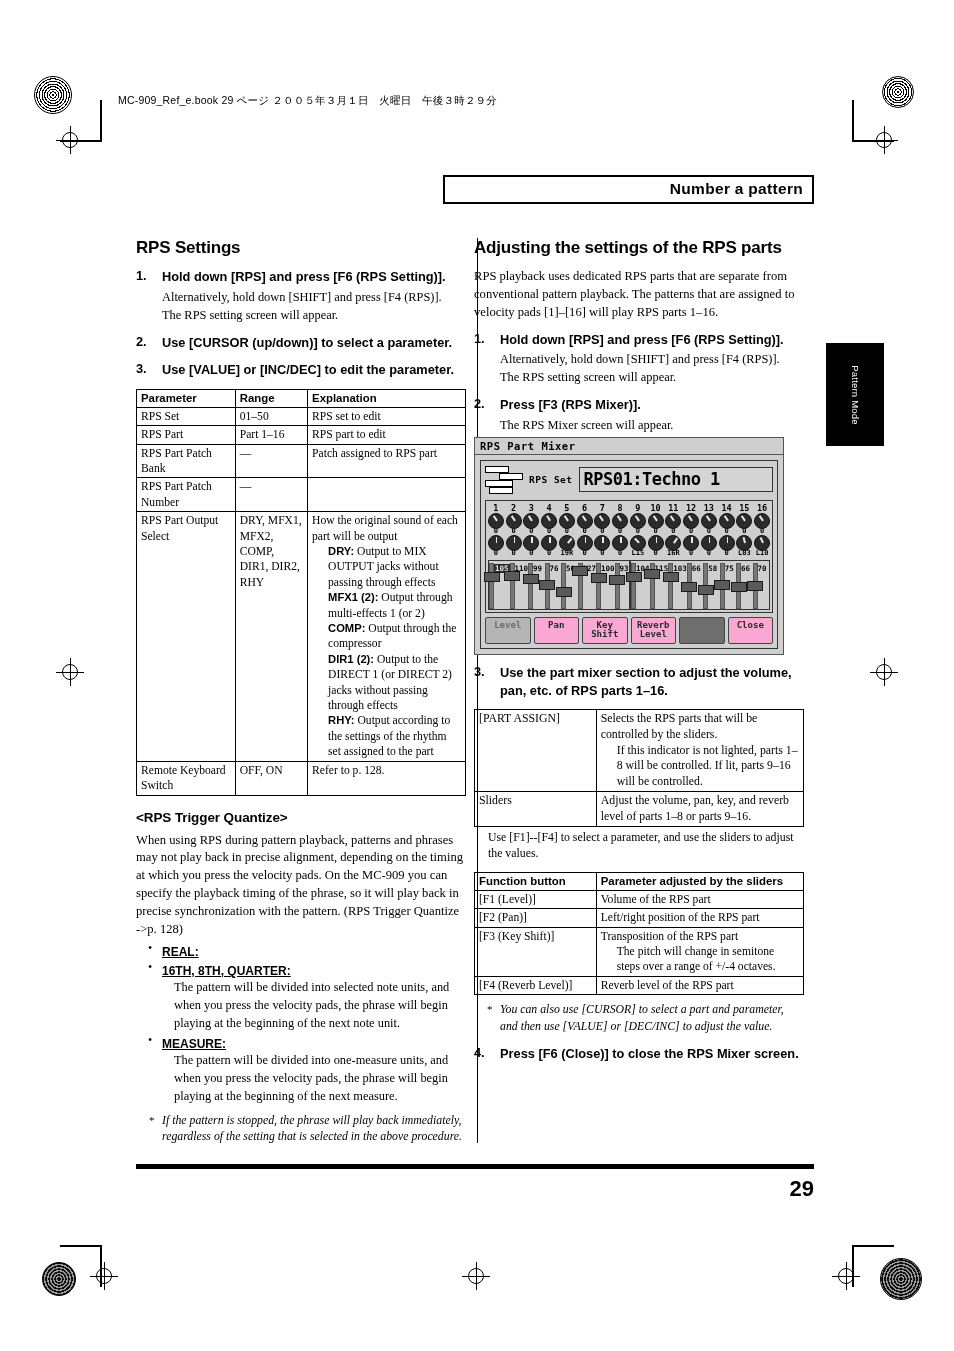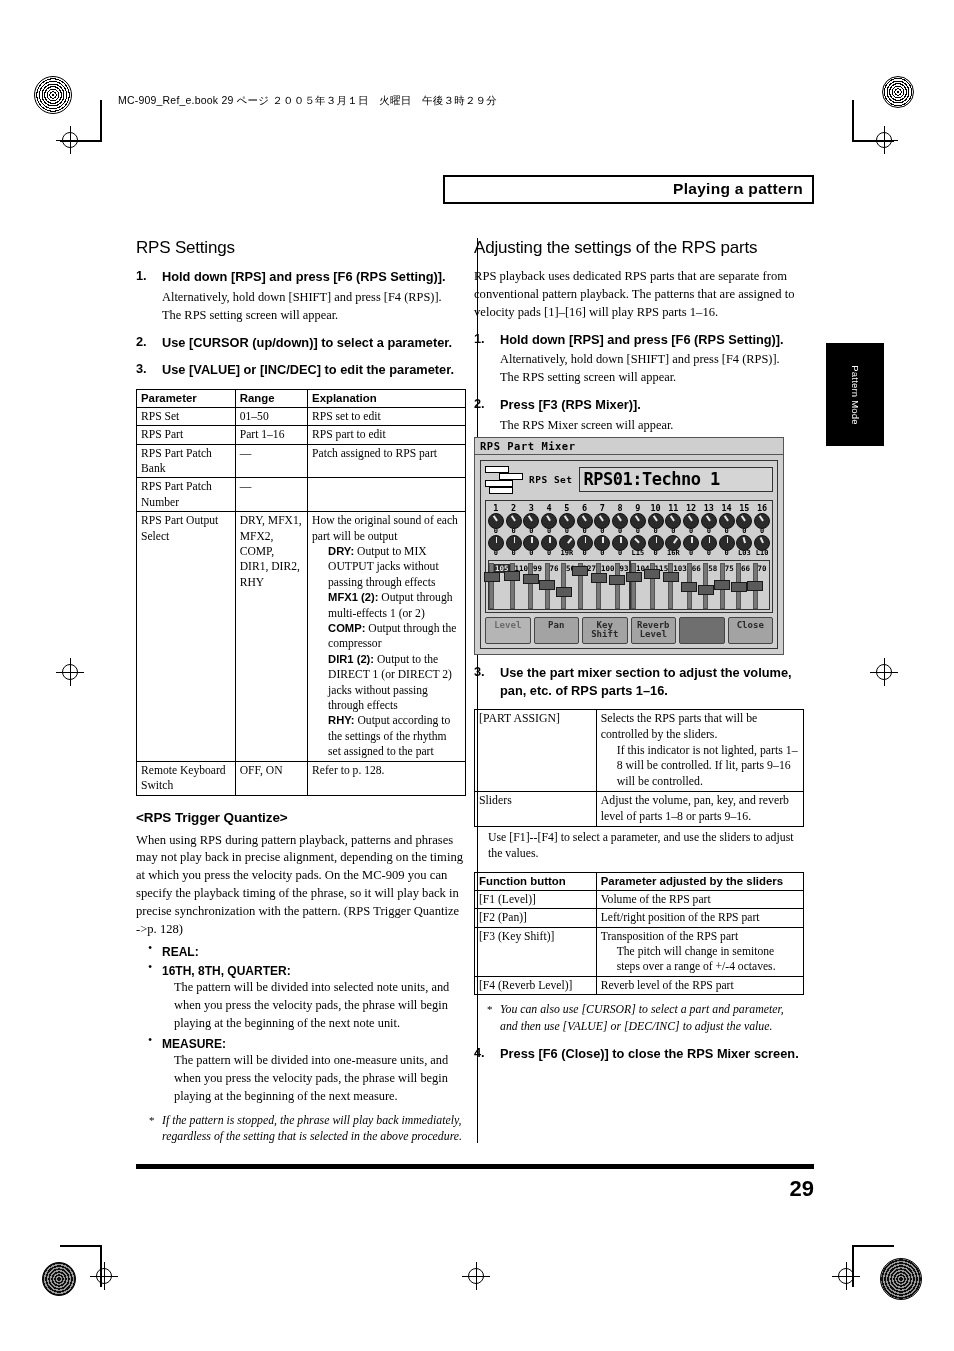--- a/index.html
+++ b/index.html
@@ -38,38 +38,38 @@
         transform:translate(-50%,-50%) rotate(90deg);
         color:#fff;font-family:"Liberation Sans",sans-serif;font-size:9.5px;
         white-space:nowrap;letter-spacing:.2px;}
 
   
   .col{position:absolute;top:238px;width:330px;}
   .colL{left:136px;}
   .colR{left:474px;}
   .vrule{position:absolute;left:477px;top:238px;width:1px;height:905px;background:#000;}
 
-  h2.sec{font-family:"Liberation Sans",sans-serif;font-weight:normal;
+  h2.sec{font-family:"Liberation Sans",sans-serif;font-weight:bold;
          font-size:17px;margin:0 0 10px 0;letter-spacing:-.2px;}
   h3.sub{font-family:"Liberation Sans",sans-serif;font-weight:bold;
          font-size:13.5px;margin:14px 0 7px 0;letter-spacing:-.1px;}
 
   p.body{font-size:12.6px;line-height:1.42;margin:0 0 2px 0;}
 
   .step{display:flex;margin:9px 0 2px 0;}
   .step .num{font-family:"Liberation Sans",sans-serif;font-weight:bold;
              font-size:12.8px;width:26px;flex:0 0 26px;}
   .step .txt{font-family:"Liberation Sans",sans-serif;font-weight:bold;
              font-size:12.8px;line-height:1.45;}
   .sub-para{margin-left:26px;font-size:12.4px;line-height:1.45;}
 
   ul.bul{list-style:none;margin:3px 0 0 0;padding:0;}
   ul.bul>li{position:relative;padding-left:26px;margin-bottom:1px;}
   ul.bul>li::before{content:"\2022";position:absolute;left:12px;top:-1px;font-size:12px;}
-  .bul .hd{font-family:"Liberation Sans",sans-serif;font-weight:bold;font-size:12px;}
+  .bul .hd{font-family:"Liberation Sans",sans-serif;font-weight:bold;font-size:12px;text-decoration:underline;}
   .bul .bd{display:block;margin-left:12px;font-size:12.4px;line-height:1.45;}
 
   ul.note{list-style:none;margin:6px 0 0 0;padding:0;}
   ul.note>li{position:relative;padding-left:26px;margin-bottom:4px;
              font-style:italic;font-size:11.8px;line-height:1.42;}
   ul.note>li::before{content:"*";position:absolute;left:13px;top:1px;font-style:normal;font-size:11px;}
 
   
   table.tbl{border-collapse:collapse;width:100%;margin-top:9px;
             font-size:11.6px;line-height:1.33;}
@@ -119,21 +119,21 @@
   .sldcell{flex:1;display:flex;flex-direction:row;align-items:flex-start;}
   .sldtrack{width:3px;height:44px;background:#777;position:relative;border:1px solid #555;}
   .sldcap{position:absolute;left:50%;transform:translateX(-50%);
           width:14px;height:8px;background:#5a5a5a;border:1px solid #1a1a1a;}
   .sval{font-family:"DejaVu Sans Mono",monospace;font-size:7.5px;font-weight:bold;
         margin-top:1px;}
   .sval.hl{background:#2b2b2b;color:#e6e6e6;padding:0 1px;}
   .halfdiv{position:absolute;top:0;bottom:0;left:50%;width:2px;background:#333;}
 
   .fnrow{display:flex;gap:3px;margin-top:4px;}
-  .fnbtn{flex:1;background:#a3a3a3;border:1px solid #444;border-radius:2px;
+  .fnbtn{flex:1;background:#f9a8d4;border:1px solid #444;border-radius:2px;
          text-align:center;font-family:"DejaVu Sans Mono",monospace;
          font-weight:bold;font-size:9px;line-height:1.05;padding:3px 0;color:#2a2a2a;}
   .fnbtn.active{background:#b5b5b5;color:#6a6a6a;}
   .fnbtn.blank{background:#6f6f6f;border-color:#444;}
 
   
   .footrule{position:absolute;left:136px;top:1164px;width:678px;height:5px;background:#000;}
   .pageno{position:absolute;right:140px;top:1176px;
           font-family:"Liberation Sans",sans-serif;font-weight:bold;font-size:22px;}
 </style>
@@ -186,21 +186,21 @@
   </div>
 
 <div class="halftone" style="left:34px;top:76px;width:36px;height:36px;"></div>
 <div class="halftone" style="left:882px;top:76px;width:30px;height:30px;"></div>
 <div class="halfdark" style="left:42px;top:1262px;width:32px;height:32px;"></div>
 <div class="halfdark" style="left:880px;top:1258px;width:40px;height:40px;"></div>
 
 <div class="filehdr">MC-909_Ref_e.book  29 ページ  ２００５年３月１日　火曜日　午後３時２９分</div>
 
 <div class="runhead">
-  <span>Playing a pattern</span>
+  <span>Number a pattern</span>
 </div>
 
 <div class="thumbtab">
   <span>Pattern Mode</span>
 </div>
 
 <div class="vrule"></div>
 
 <div class="col colL">
 

